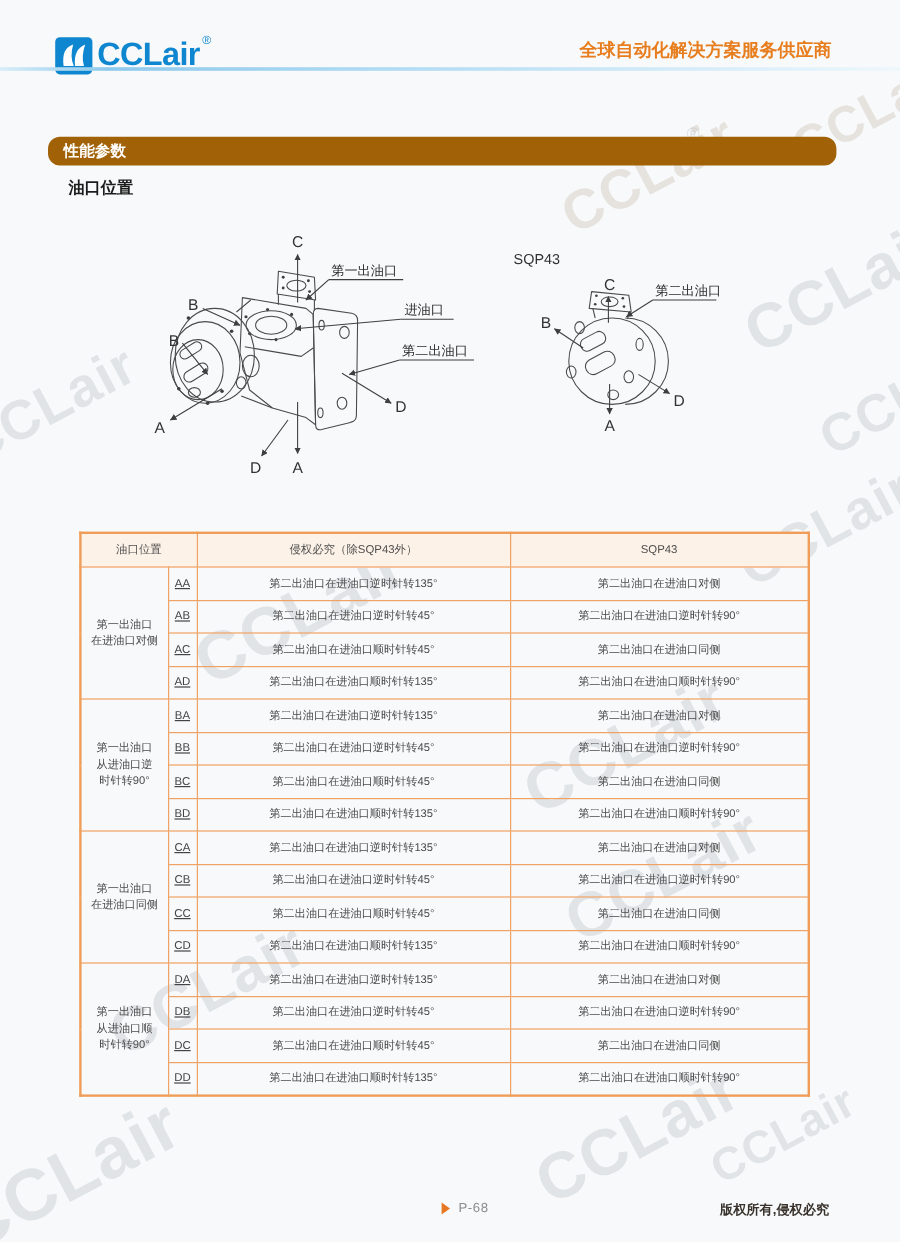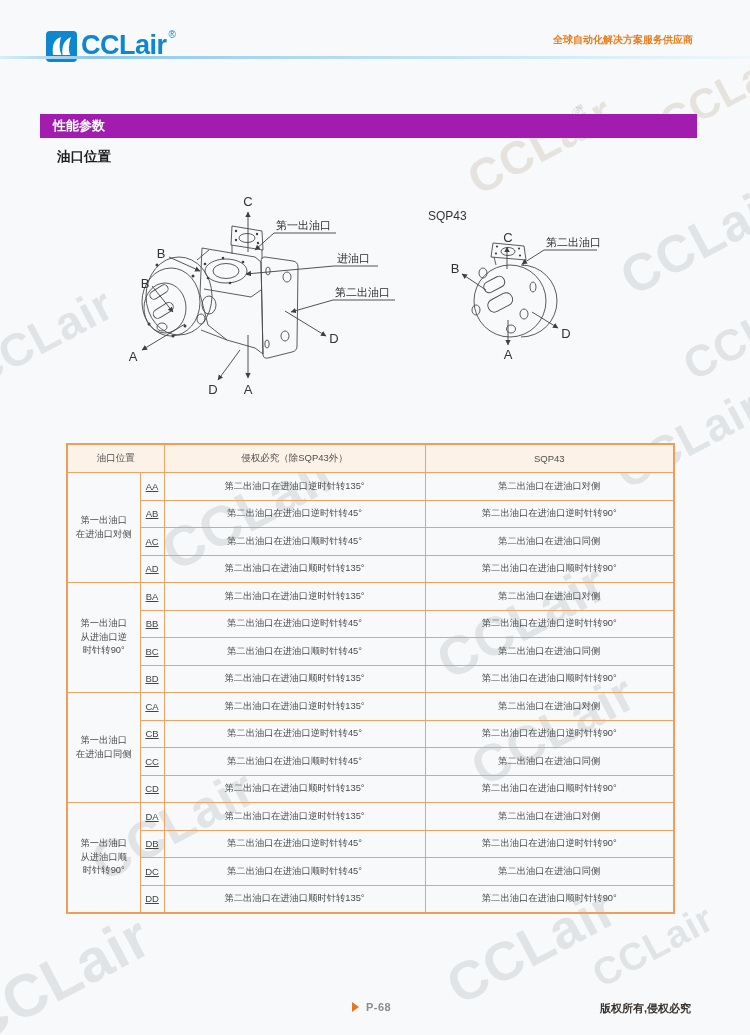--- a/index.html
+++ b/index.html
@@ -9,26 +9,26 @@
   
   .wm{position:absolute;font-weight:bold;color:rgba(172,178,184,0.30);transform:rotate(-28deg);
       white-space:nowrap;letter-spacing:1px;pointer-events:none;font-family:"Liberation Sans",sans-serif;}
   .wm-warm{color:rgba(203,188,176,0.38);}
 
   
   .logo-wrap{position:absolute;left:46px;top:28px;display:flex;align-items:flex-start;}
   .logo-sq{width:31px;height:31px;background:#0e86d0;border-radius:4px;position:relative;margin-top:3px;}
   .logo-text{font-size:27px;font-weight:bold;color:#0e86d0;margin-left:4px;letter-spacing:-0.5px;line-height:34px;}
   .logo-reg{font-size:10px;color:#0e86d0;margin-left:2px;margin-top:1px;}
-  .slogan{position:absolute;right:57px;top:33px;font-size:10px;font-weight:bold;color:#e87d1e;}
+  .slogan{position:absolute;right:57px;top:33px;font-size:15px;font-weight:bold;color:#e87d1e;}
   .top-rule{position:absolute;left:0;top:56px;width:750px;height:3px;
       background:linear-gradient(90deg,#d9edf8 0%,#8ec9ec 12%,#b3dcf3 45%,#d4ebf8 75%,#eef7fc 100%);}
 
   
-  .banner{position:absolute;left:40px;top:114px;width:657px;height:24px;background:#a21caf;}
+  .banner{position:absolute;left:40px;top:114px;width:657px;height:24px;background:#a16207;border-radius:10px;}
   .banner-label{color:#ffffff;font-size:13px;font-weight:bold;line-height:24px;padding-left:13px;}
   .section-title{position:absolute;left:57px;top:148px;font-size:13.5px;font-weight:bold;color:#1c1c1c;}
 
   
   .diagram{position:absolute;}
   svg text{font-family:"Liberation Sans","DejaVu Sans",sans-serif;}
   .axis-letter{font-size:13px;fill:#333;}
   .cn-label{font-size:11px;fill:#2e2e2e;}
   .sqp-title{font-size:12px;fill:#333;}
 
@@ -37,21 +37,21 @@
   table.port{border-collapse:collapse;table-layout:fixed;width:607px;font-size:9.5px;color:#4a4a4a;}
   table.port th,table.port td{border:1px solid #f0a264;padding:0 2px;text-align:center;vertical-align:middle;}
   table.port{border:2px solid #ef9d58;}
   table.port th{height:27px;font-weight:normal;font-size:9.5px;color:#4f4f4f;background:#fdf2e8;}
   table.port td{height:26.5px;background:transparent;}
   td.group-label{white-space:pre-line;line-height:1.5;font-size:9.3px;color:#4a4a4a;}
   td.code-cell{font-size:9.5px;color:#444;text-decoration:underline;}
   td.val-cell{font-size:9.3px;}
 
   
-  .footer-page{position:absolute;left:352px;top:1001px;display:flex;align-items:center;font-weight:bold;}
+  .footer-page{position:absolute;left:368px;top:1001px;display:flex;align-items:center;}
   .tri{width:0;height:0;border-top:5px solid transparent;border-bottom:5px solid transparent;
        border-left:7px solid #e87722;margin-right:7px;}
   .page-num{font-size:11px;color:#8c8c8c;letter-spacing:0.5px;}
   .copyright{position:absolute;right:59px;top:1001px;font-size:11px;font-weight:bold;color:#39322c;}
 </style>
 </head>
 <body>
 
 <div class="page">
 

